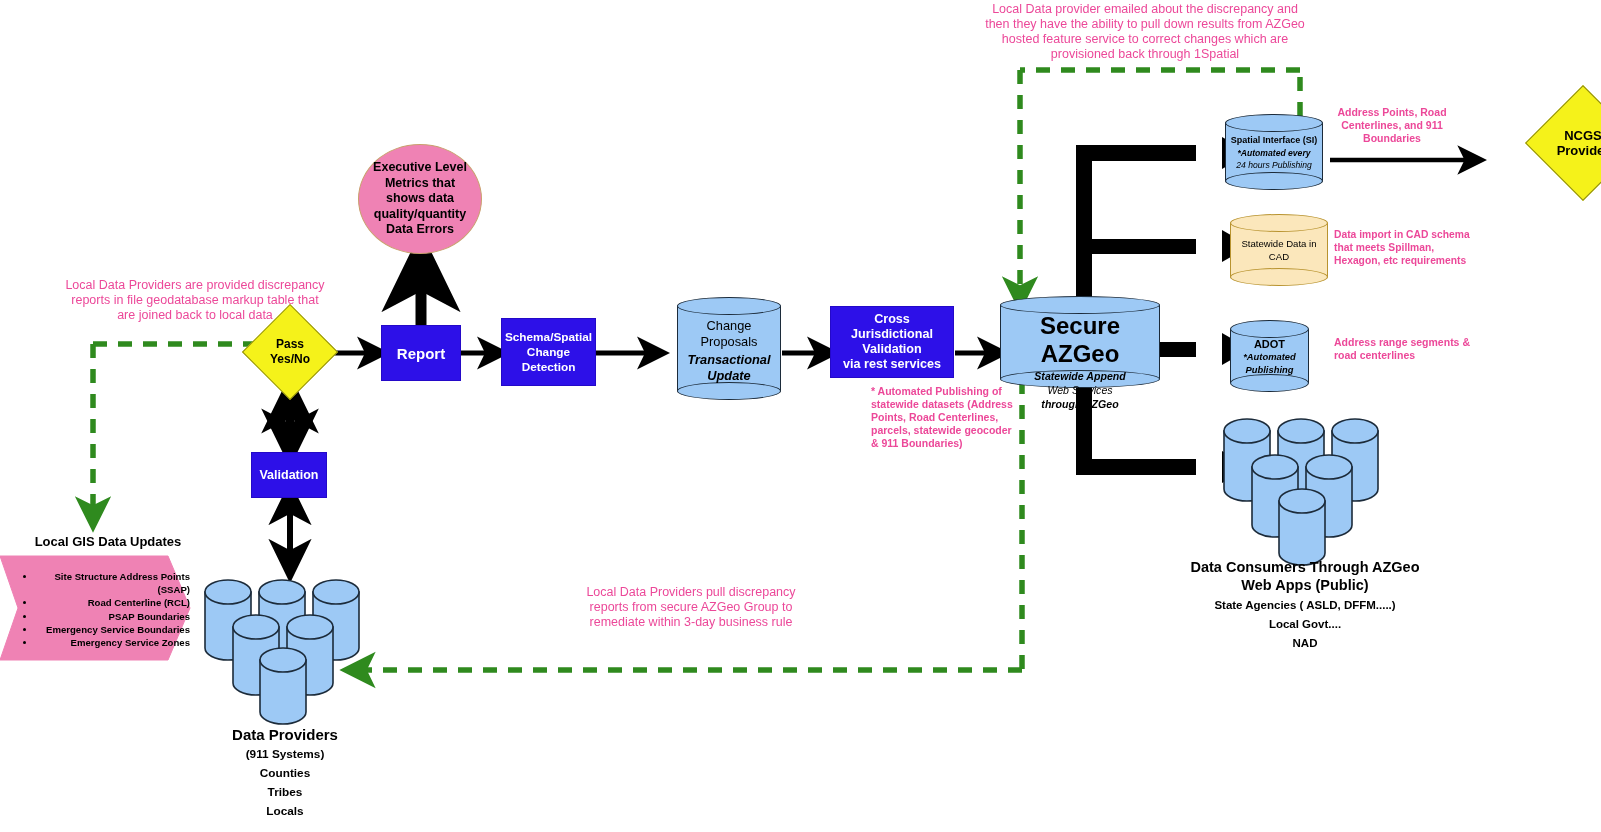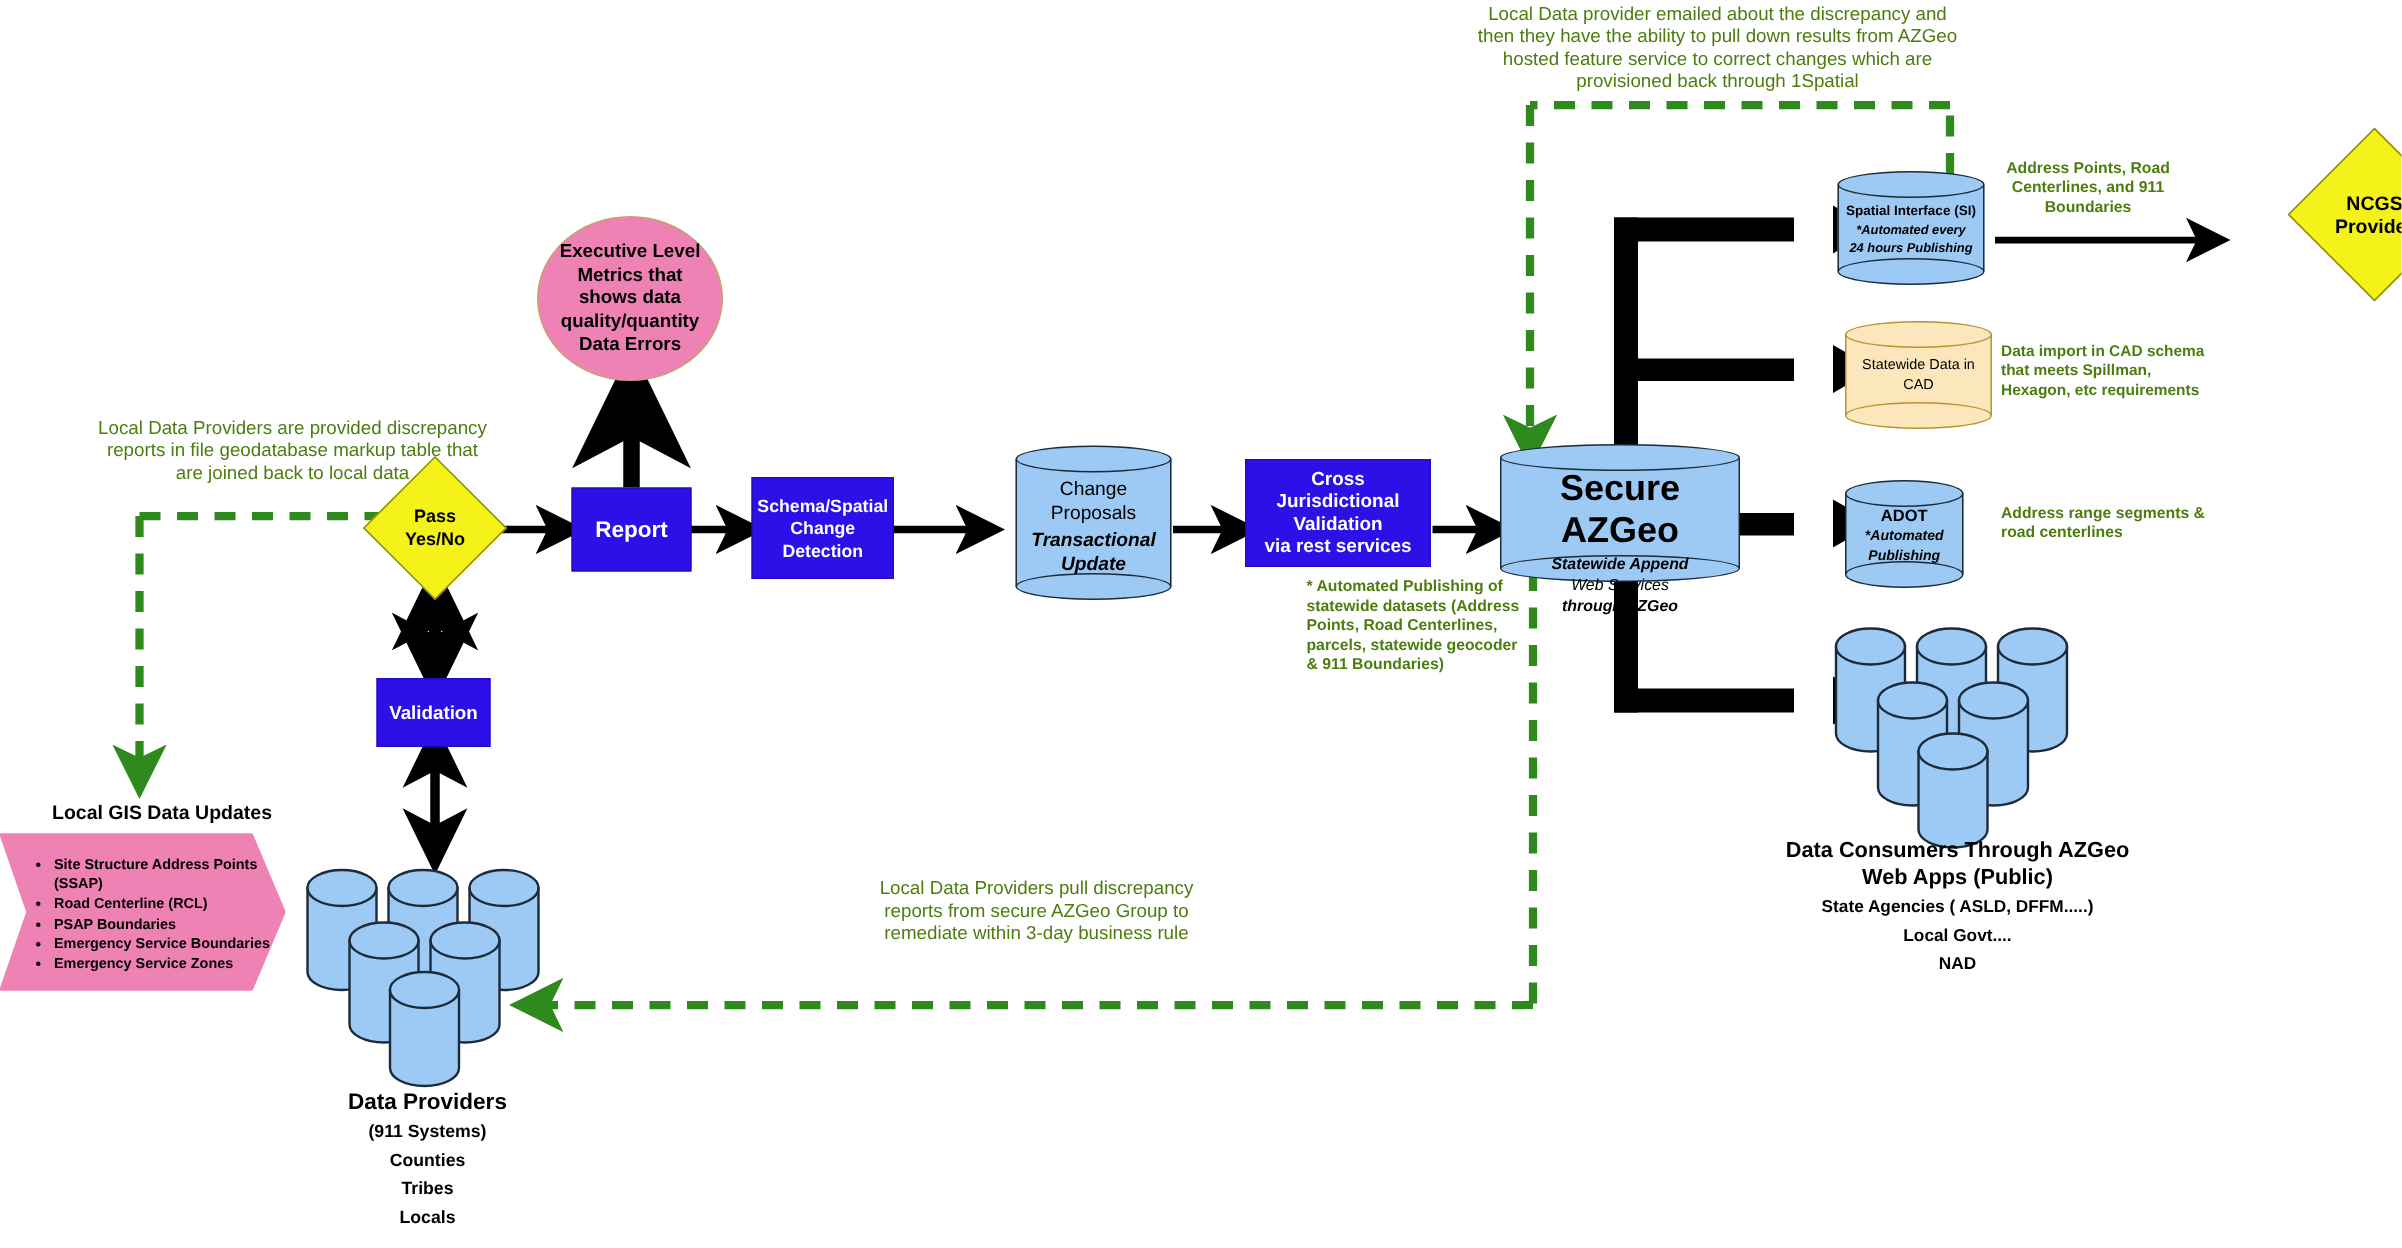--- a/index.html
+++ b/index.html
@@ -1,20 +1,20 @@
 <!DOCTYPE html>
 <html><head>
 <meta charset="utf-8">
 <style>
   html,body{margin:0;padding:0;background:#ffffff;}
   body{width:1601px;height:832px;position:relative;overflow:hidden;
        font-family:"Liberation Sans", sans-serif;color:#000;}
   #stage{position:absolute;left:0;top:0;width:1601px;height:832px;}
   .abs{position:absolute;}
-  .note{font-size:12.5px;line-height:15px;text-align:center;color:#4d7c0f;}
+  .note{font-size:12.5px;line-height:15px;text-align:center;color:#ec4899;}
   .note-left{text-align:left;}
   .cyl{position:absolute;}
   .cyl .body{position:absolute;left:0;right:0;top:9px;bottom:9px;
     background:#9dc9f5;border-left:1.6px solid #1c2b3a;border-right:1.6px solid #1c2b3a;}
   .cyl .top{position:absolute;left:0;right:0;top:0;height:18px;border-radius:50%;
     background:#9dc9f5;border:1.6px solid #1c2b3a;box-sizing:border-box;}
   .cyl .bot{position:absolute;left:0;right:0;bottom:0;height:18px;border-radius:50%;
     background:#9dc9f5;border:1.6px solid #1c2b3a;box-sizing:border-box;}
   .cyl .lbl{position:absolute;left:0;right:0;top:16px;text-align:center;z-index:3;}
   .cyl.tan .body,.cyl.tan .top,.cyl.tan .bot{background:#fbe7bb;border-color:#b8932f;}
@@ -106,21 +106,21 @@
   <div class="abs note" style="left:62px;top:278px;width:266px;">Local Data Providers are provided discrepancy reports in file geodatabase markup table that are joined back to local data</div>
 
   <div class="abs" style="left:18px;top:534px;width:180px;
        font-size:13px;font-weight:bold;text-align:center;">Local GIS Data Updates</div>
 
   <div class="abs" style="left:0px;top:556px;width:190px;height:104px;">
     <svg width="190" height="104">
       <path d="M0,0 L168,0 L190,52 L168,104 L0,104 L18,52 Z" fill="#ef82b4" stroke="#ef82b4"></path>
     </svg>
     <ul style="position:absolute;left:22px;top:14px;margin:0;padding-left:14px;
-               font-size:9.6px;font-weight:bold;line-height:13.2px;">
+               font-size:9.6px;font-weight:bold;line-height:13.2px;text-align:right;">
       <li>Site Structure Address Points (SSAP)</li>
       <li>Road Centerline (RCL)</li>
       <li>PSAP Boundaries</li>
       <li>Emergency Service Boundaries</li>
       <li>Emergency Service Zones</li>
     </ul>
   </div>
 
   <div class="diamond" style="left:256px;top:318px;width:68px;height:68px;">
     <div class="d"></div>
@@ -179,21 +179,21 @@
     </div>
   </div>
 
   <div class="cyl" style="left:1225px;top:114px;width:98px;height:76px;">
     <div class="body"></div>
     <div class="bot"></div>
     <div class="top"></div>
     <div class="lbl" style="top:21px;">
       <div style="font-size:9px;font-weight:bold;">Spatial Interface (SI)</div>
       <div style="font-size:8.6px;font-style:italic;font-weight:bold;line-height:12px;margin-top:2px">*Automated every</div>
-      <div style="font-size:8.6px;font-style:italic;font-weight:bold;line-height:12px;text-align:center;">24 hours Publishing</div>
+      <div style="font-size:8.6px;font-style:italic;font-weight:normal;line-height:12px;text-align:center;">24 hours Publishing</div>
     </div>
   </div>
   <div class="abs note" style="left:1327px;top:106px;width:130px;font-size:10.5px;line-height:13px;font-weight:bold;">Address Points, Road Centerlines, and 911 Boundaries</div>
 
   <div class="diamond" style="left:1542px;top:102px;width:82px;height:82px;">
     <div class="d"></div>
     <div class="t" style="font-size:13px;">
       <span><span>NCGS</span><br>
       <span>Provider</span></span>
     </div>

